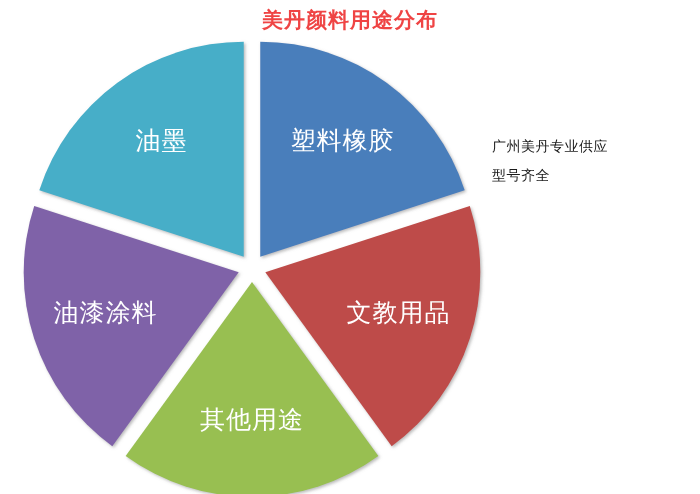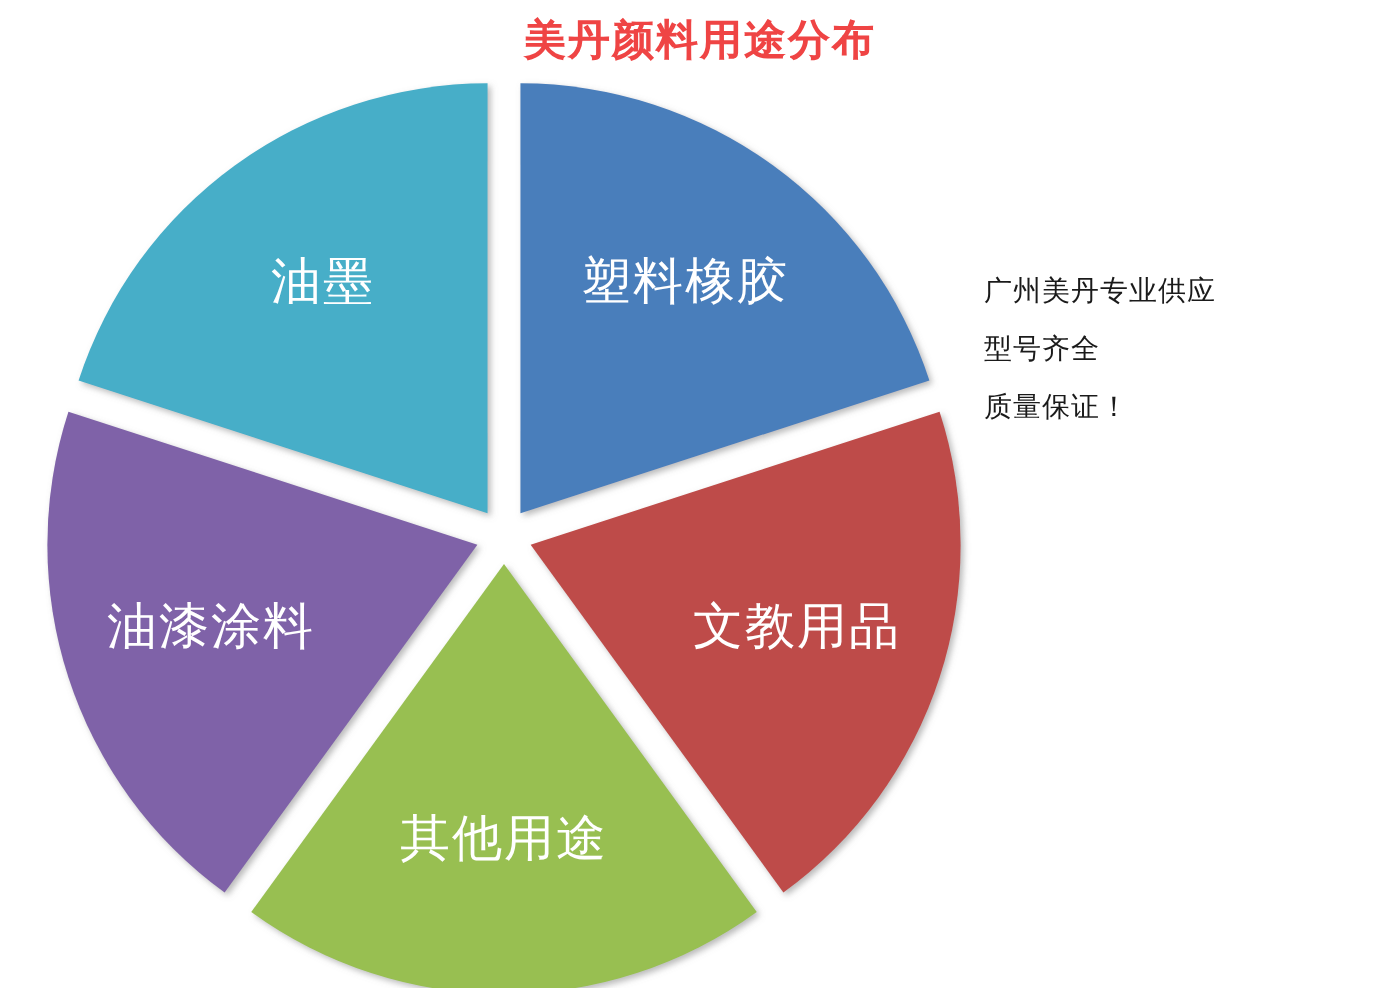--- a/index.html
+++ b/index.html
@@ -90,16 +90,15 @@
           <text x="252.00" y="422.00" class="slice-label">其他用途</text>
           <text x="105.54" y="315.59" class="slice-label">油漆涂料</text>
           <text x="161.48" y="143.41" class="slice-label">油墨</text>
         </g>
     </svg>
   </div>
 
   <div id="side-note">
     <div>广州美丹专业供应</div>
     <div>型号齐全</div>
-    <div>质量保证！</div>
   </div>
 
 </div>
 
 </body></html>

